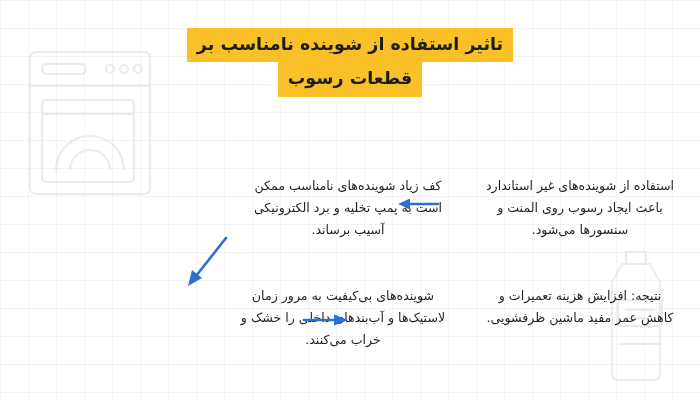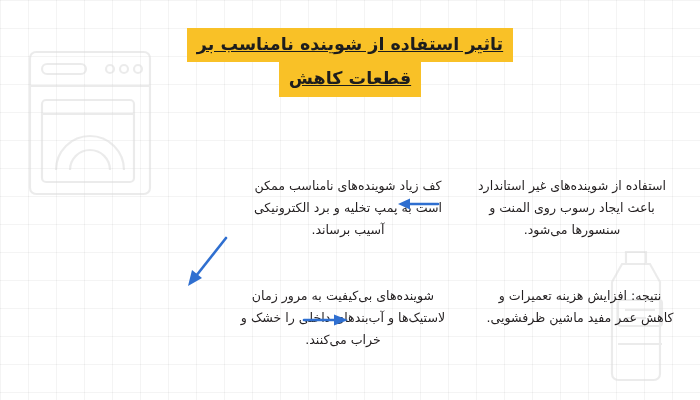--- a/index.html
+++ b/index.html
@@ -44,33 +44,32 @@
   }
   .title-line {
     display: inline-block;
     background: #f9c127;
     color: #1d1d1d;
     font-size: 17.5px;
     font-weight: bold;
     line-height: 1.5;
     padding: 3px 10px 5px 10px;
     letter-spacing: 0px;
-    text-decoration: underline;
   }
 
   
   .block {
     position: absolute;
     direction: rtl;
     text-align: center;
     color: #231f20;
     font-size: 12.6px;
     line-height: 1.75;
   }
-  #block-tr { top: 175px; right: 30px; width: 196px; }
+  #block-tr { top: 175px; right: 22px; width: 196px; }
   #block-tl { top: 175px; right: 252px; width: 200px; }
   #block-br { top: 285px; right: 22px; width: 196px; margin-left: 32px; }
   #block-bl { top: 285px; right: 252px; width: 210px; }
 
   
   .arrow { position: absolute; }
   .arrow svg { display: block; overflow: visible; }
 </style>
 </head>
 <body>
@@ -98,21 +97,21 @@
       <path d="M26 16 h28 l10 18 v92 a6 6 0 0 1 -6 6 h-36 a6 6 0 0 1 -6 -6 v-92 z"></path>
       <rect x="22" y="52" width="44" height="26" rx="3"></rect>
       <line x1="29" y1="62" x2="59" y2="62"></line>
       <line x1="29" y1="70" x2="50" y2="70"></line>
       <path d="M22 96 h44"></path>
     </svg>
   </div>
 
   <div class="title-wrap">
     <div class="title-line">تاثیر استفاده از شوینده نامناسب بر</div><br>
-    <div class="title-line">قطعات کاهش</div>
+    <div class="title-line">قطعات رسوب</div>
   </div>
 
   <div class="block" id="block-tr">استفاده از شوینده‌های غیر استاندارد باعث ایجاد رسوب روی المنت و سنسورها می‌شود.</div>
 
   <div class="block" id="block-tl">کف زیاد شوینده‌های نامناسب ممکن است به پمپ تخلیه و برد الکترونیکی آسیب برساند.</div>
 
   <div class="block" id="block-br">نتیجه: افزایش هزینه تعمیرات و کاهش عمر مفید ماشین ظرفشویی.</div>
 
   <div class="block" id="block-bl">شوینده‌های بی‌کیفیت به مرور زمان لاستیک‌ها و آب‌بندهای داخلی را خشک و خراب می‌کنند.</div>
 

